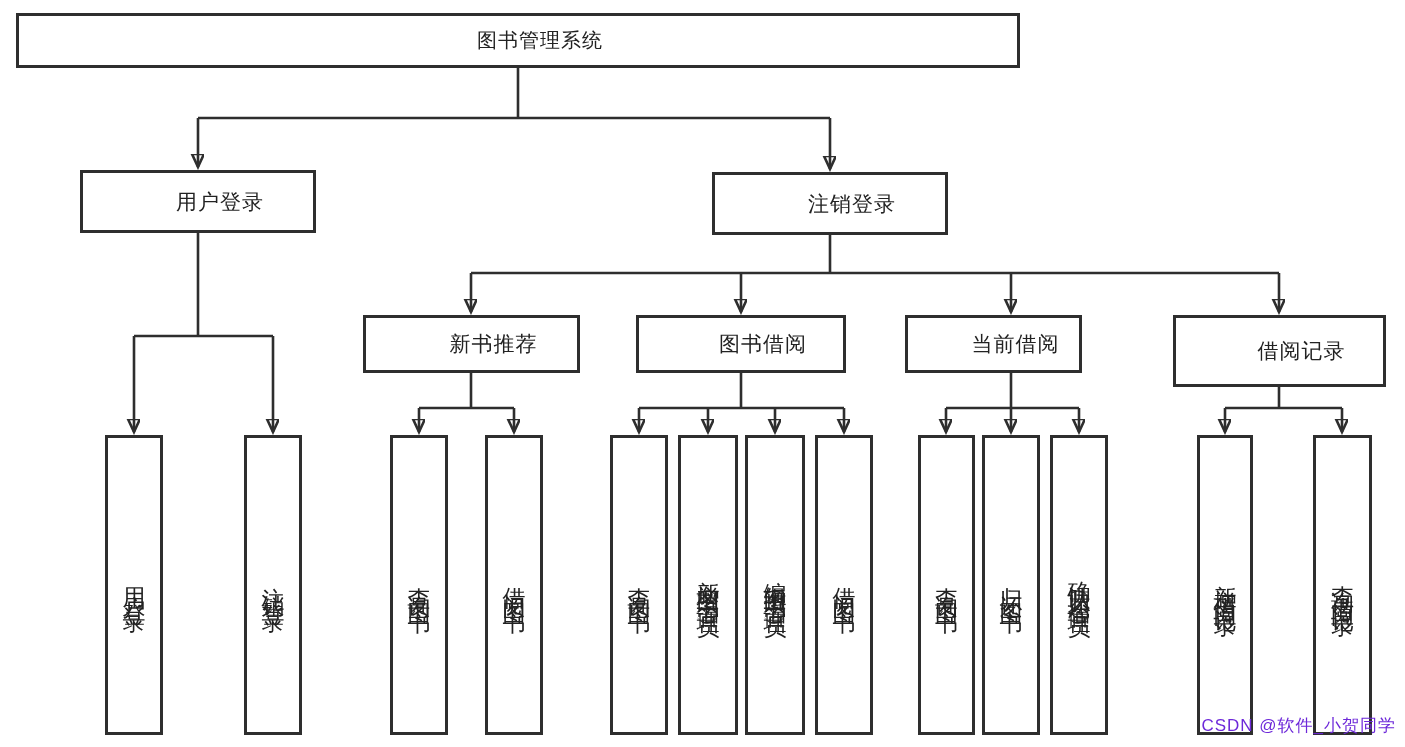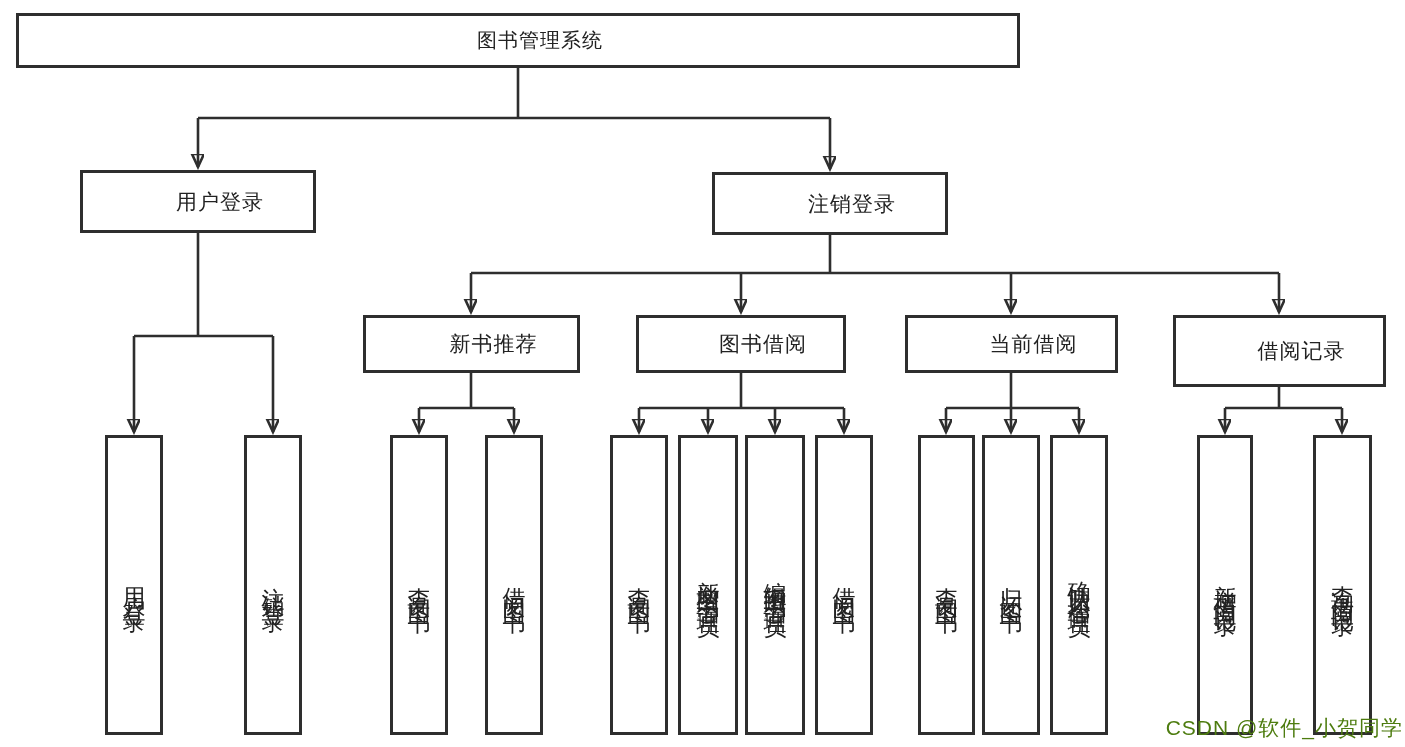--- a/index.html
+++ b/index.html
@@ -40,24 +40,24 @@
     writing-mode: vertical-rl;
     text-orientation: mixed;
     font-size: 23px;
     letter-spacing: 8px;
     line-height: 1;
     padding: 8px 0;
   }
   .watermark {
     position: absolute;
     top: 714px;
-    right: 2px;
+    right: 9px;
     z-index: 3;
-    font-size: 21px;
-    color: #4d7c0f;
+    font-size: 17px;
+    color: #6d28d9;
     letter-spacing: 1px;
     white-space: nowrap;
   }
 </style>
 </head>
 <body>
 
 <div class="canvas">
 
   <svg class="connectors" viewBox="0 0 1405 747" xmlns="http://www.w3.org/2000/svg">
@@ -108,21 +108,21 @@
     <path d="M1342 408 V432" marker-end="url(#arw)"></path>
   </svg>
 
   <div class="node h root-box" style="left:16px; top:13px; width:1004px; height:55px;">图书管理系统</div>
 
   <div class="node h" style="left:80px; top:170px; width:236px; height:63px;">用户登录</div>
   <div class="node h" style="left:712px; top:172px; width:236px; height:63px;">注销登录</div>
 
   <div class="node h" style="left:636px; top:315px; width:210px; height:58px;">图书借阅</div>
   <div class="node h" style="left:363px; top:315px; width:217px; height:58px;">新书推荐</div>
-  <div class="node h" style="left:905px; top:315px; width:213px; height:58px;">当前借阅</div>
+  <div class="node h" style="left:905px; top:315px; width:177px; height:58px;">当前借阅</div>
   <div class="node h" style="left:1173px; top:315px; width:213px; height:72px;">借阅记录</div>
 
   <div class="node v" style="left:105px; top:435px; width:58px; height:300px;">用户登录</div>
   <div class="node v" style="left:244px; top:435px; width:58px; height:300px;">注销登录</div>
 
   <div class="node v" style="left:390px; top:435px; width:58px; height:300px;">查询图书</div>
   <div class="node v" style="left:485px; top:435px; width:58px; height:300px;">借阅图书</div>
 
   <div class="node v" style="left:610px; top:435px; width:58px; height:300px;">查询图书</div>
   <div class="node v" style="left:678px; top:435px; width:60px; height:300px; letter-spacing:5px;">新增图书（管理员）</div>

